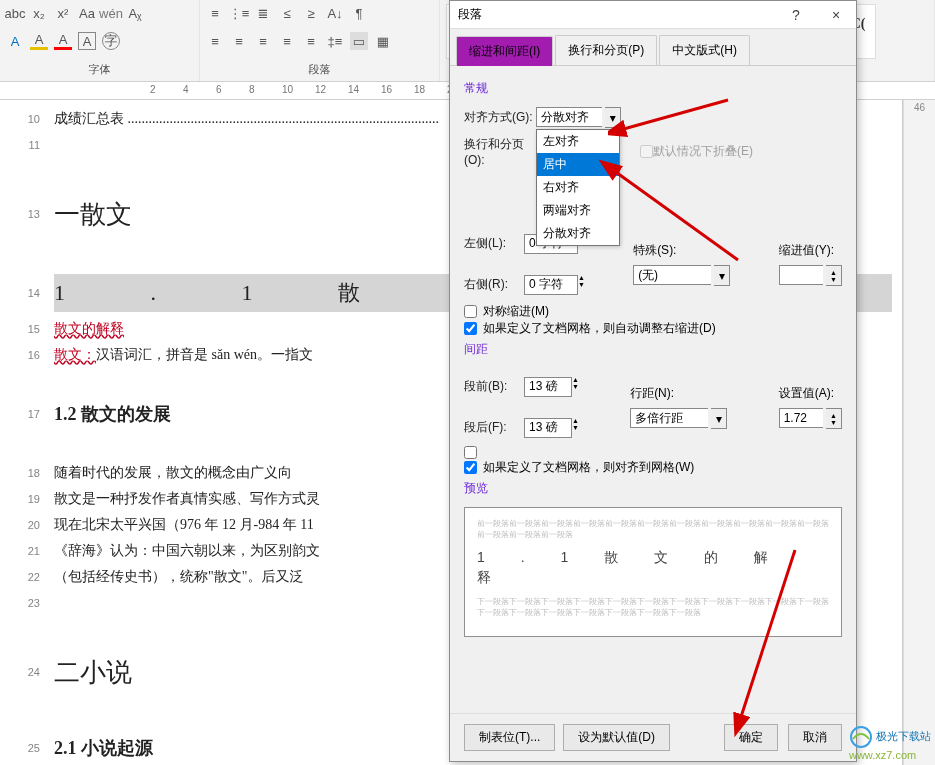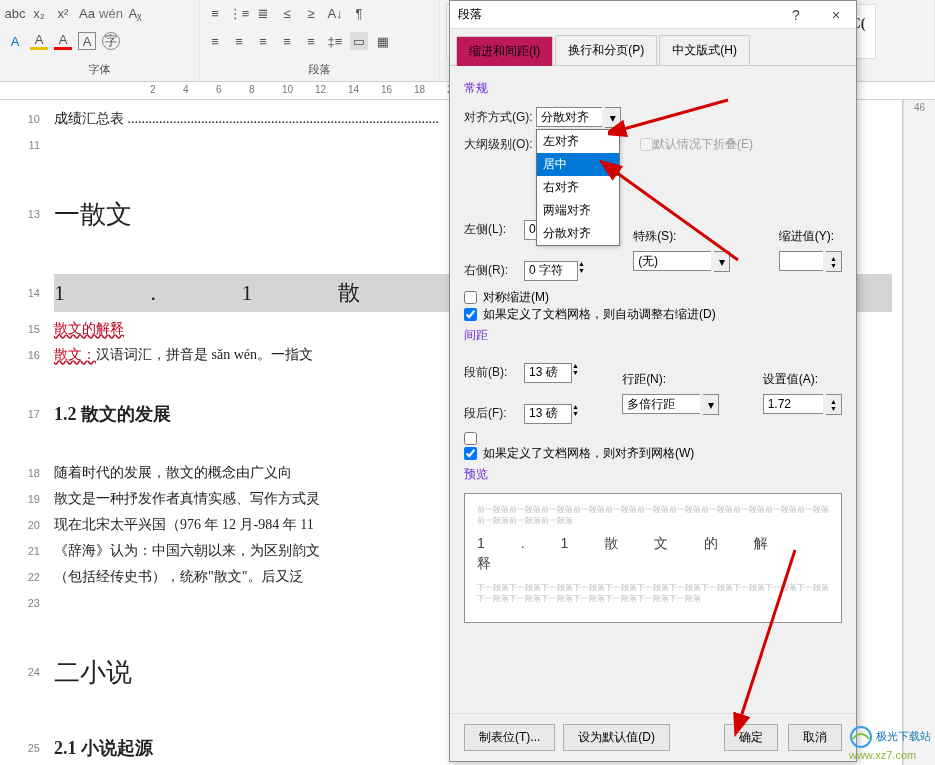--- a/index.html
+++ b/index.html
@@ -50,21 +50,21 @@
     box-shadow: 2px 2px 8px rgba(0,0,0,0.25);
     display:flex; flex-direction:column;
   }
   .titlebar { height:28px; background:#fff; display:flex; align-items:center; border-bottom:1px solid #ddd;}
   .titlebar .title { flex:1; padding-left:8px; font-size:12px;}
   .titlebar .btns { display:flex; }
   .titlebar .btn { width:40px; height:28px; display:flex; align-items:center; justify-content:center; font-size:14px; color:#444;}
 
   .tabs { display:flex; background:#f0f0f0; border-bottom:1px solid #ccc; padding: 6px 6px 0 6px;}
   .tabs .tab { padding: 6px 12px; font-size:12px; border:1px solid #ccc; border-bottom:none; background:#f0f0f0; margin-right:2px; border-top-left-radius:2px;border-top-right-radius:2px;}
-  .tabs .tab.active { background:#be185d; position:relative; top:1px;}
+  .tabs .tab.active { background:#a21caf; position:relative; top:1px;}
 
   .dlg-body { padding: 10px 14px 6px 14px; flex:1; background:#f0f0f0; overflow:hidden;}
   .section-label { font-size:12px; color:#6d28d9; margin: 4px 0 10px 0;}
   .field-row { display:flex; align-items:center; margin: 8px 0; font-size:12px;}
   .field-row .lbl { width: 72px; color:#222;}
   select, input[type=text], .spin {
     font-size:12px; padding: 2px 4px; border:1px solid #888; background:#fff;
   }
   .combo { position:relative; display:inline-block;}
   .combo input { width:62px; border-right:none;}
@@ -312,21 +312,21 @@
       <div class="dropdown-list" style="left:72px; top:22px;">
         <div class="opt">左对齐</div>
         <div class="opt sel">居中</div>
         <div class="opt">右对齐</div>
         <div class="opt">两端对齐</div>
         <div class="opt">分散对齐</div>
       </div>
     </div>
 
     <div class="field-row">
-      <span class="lbl">大纲级别(O):</span>
+      <span class="lbl">换行和分页(O):</span>
       <span style="width:84px"></span>
       <label class="disabled" style="margin-left:20px; display:flex;align-items:center">
         <input type="checkbox" disabled="" style="">
         <span>默认情况下折叠(E)</span>
       </label>
     </div>
 
     <div style="height:50px"></div>
 
 
@@ -401,21 +401,21 @@
       <div class="col" style="align-items:flex-start">
         <span class="lbl2">行距(N):</span>
         <span class="combo">
           <input type="text" style="width: 78px;" value="多倍行距">
           <span class="arrow">▾</span>
         </span>
       </div>
       <div class="col" style="align-items:flex-start">
         <span class="lbl2">设置值(A):</span>
         <span class="combo">
-          <input type="text" style="width: 60px;" value="1.72">
+          <input type="text" style="width: 44px;" value="1.72">
           <span class="arrow" style="display:inline-flex;flex-direction:column;font-size:7px;line-height:1;height:21px">
               <span>▲</span>
               <span>▼</span>
             </span>
         </span>
       </div>
     </div>
 
     <div class="checkbox-row">
       <input type="checkbox" style="">

